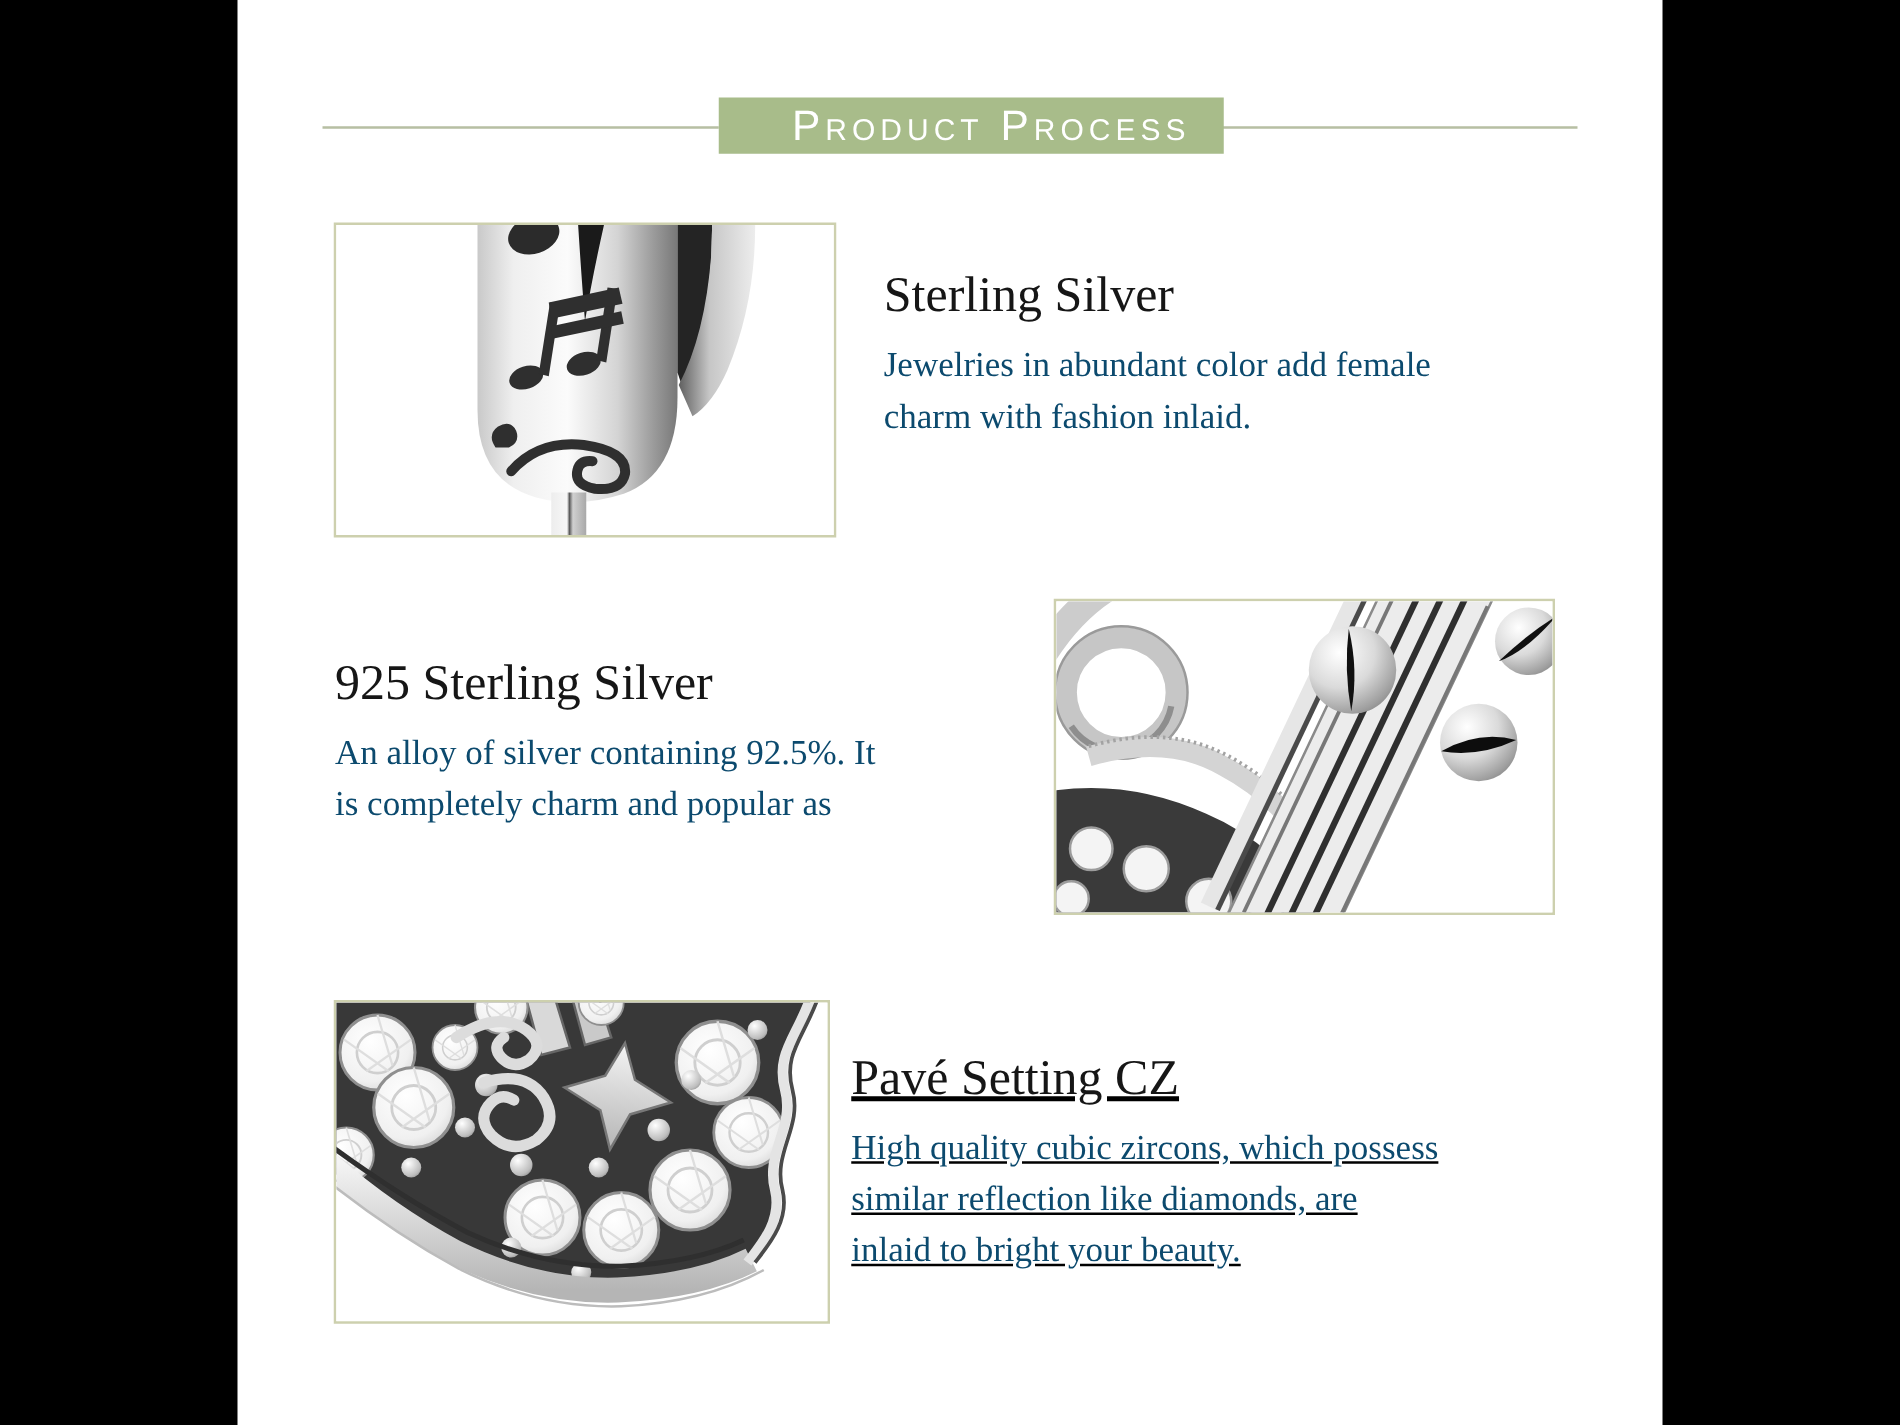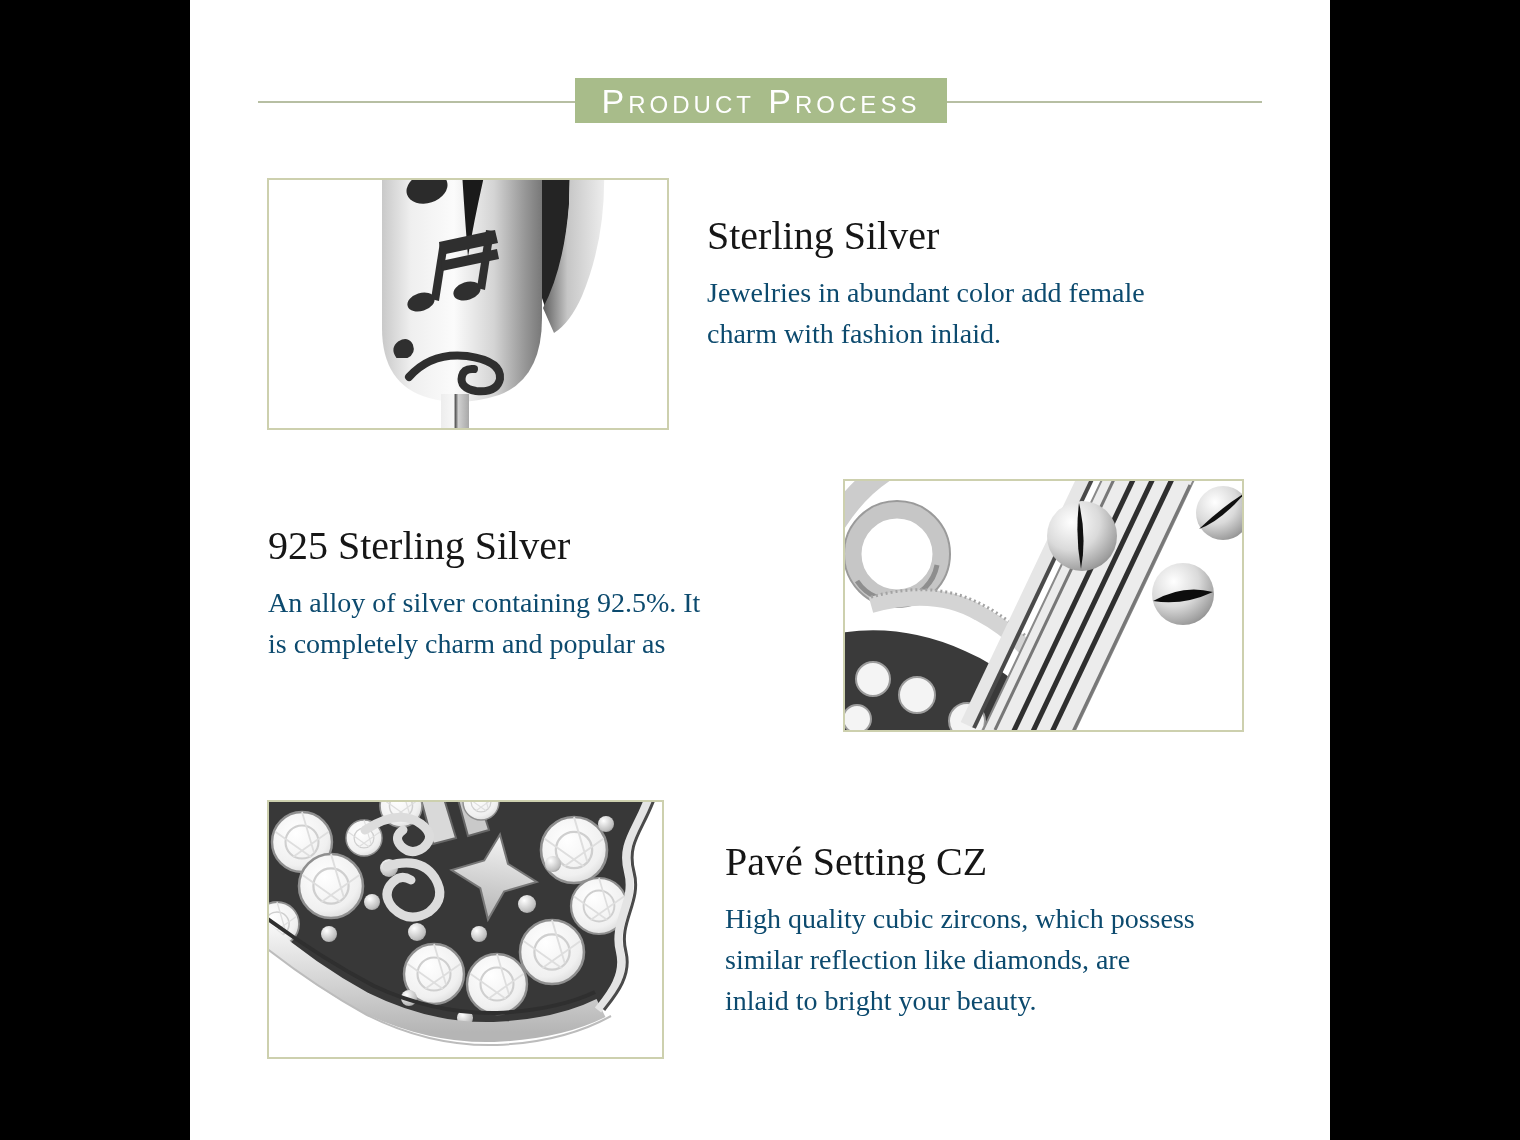--- a/index.html
+++ b/index.html
@@ -8,32 +8,32 @@
   .pillar{position:absolute;top:0;height:1140px;background:#000;}
   .pillar.left{left:0;width:190px;}
   .pillar.right{left:1330px;width:190px;}
   .content{position:absolute;left:190px;top:0;width:1140px;height:1140px;background:#ffffff;}
   .rule{position:absolute;height:2px;background:#b7bfa3;}
   .rule-left{left:68px;top:101px;width:317px;}
   .rule-right{left:757px;top:101px;width:315px;}
   .header-band{position:absolute;left:385px;top:78px;width:372px;height:45px;background:#a8bc8a;
        text-align:center;line-height:46px;color:#fff;
        font-family:"Liberation Sans","DejaVu Sans",sans-serif;
-       font-size:34px;font-variant:small-caps;letter-spacing:4px;}
+       font-size:34px;font-variant:small-caps;letter-spacing:4px;padding-left:32px;}
   .img-box{position:absolute;background:#fff;border:2px solid #cdd0ae;box-sizing:border-box;overflow:hidden;}
   .img-box svg{display:block;width:100%;height:100%;}
   .box1{left:77px; top:178px; width:402px;height:252px;}
   .box2{left:653px;top:479px; width:401px;height:253px;}
   .box3{left:77px; top:800px; width:397px;height:259px;}
   .tblock{position:absolute;}
   .tblock h2{margin:0 0 14px 0;font-size:40px;font-weight:400;color:#161616;line-height:44px;}
   .tblock .body{font-size:28px;color:#0c4a6e;line-height:41px;}
   .t1{left:517px;top:214px;}
   .t2{left:78px; top:524px;}
-  .t3{left:535px;top:840px;}
+  .t3{left:491px;top:840px;text-decoration:underline;}
 </style>
 </head>
 <body>
 
 <div class="pillar left"></div>
 <div class="pillar right"></div>
 
 <div class="content">
 
   <div class="rule rule-left"></div>

